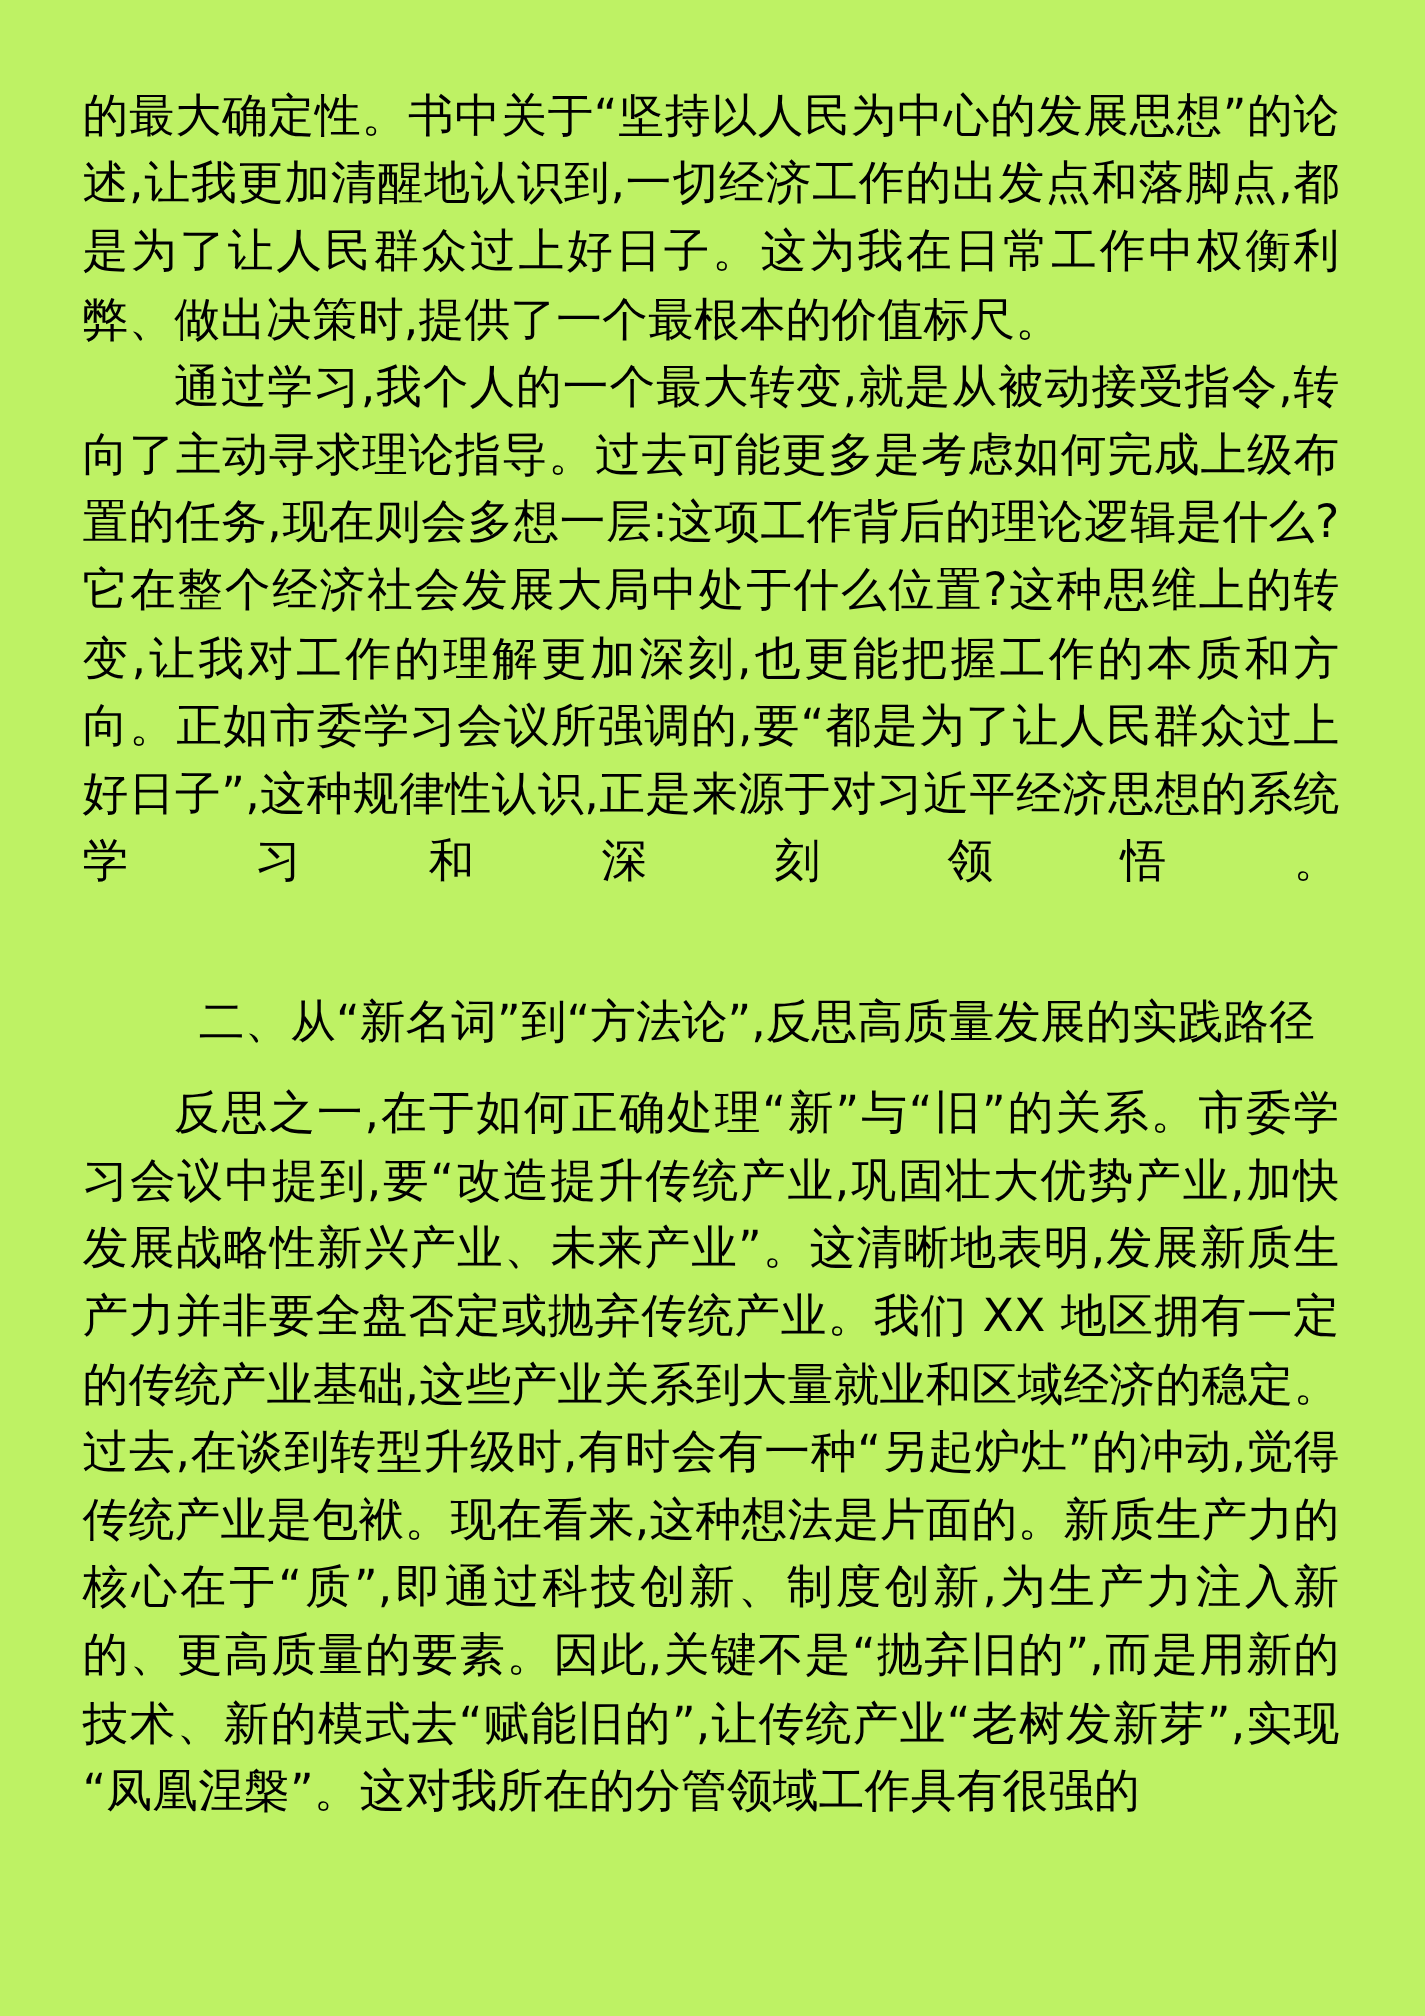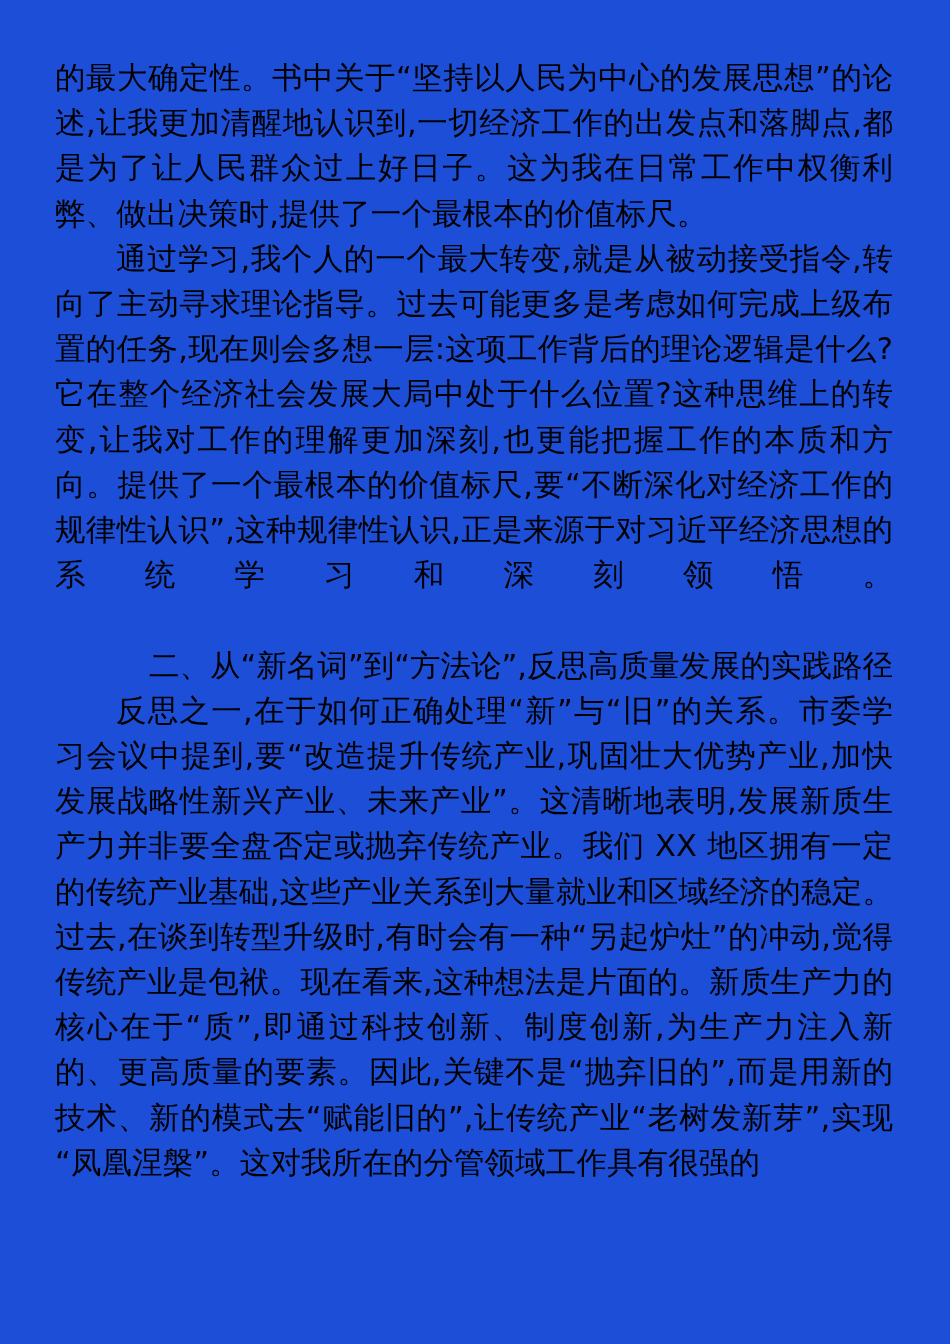--- a/index.html
+++ b/index.html
@@ -13,21 +13,21 @@
     height: 1344px;
     overflow: hidden;
     font-family: "DejaVu Sans", "Liberation Sans", sans-serif;
   }
 
   .page {
     position: relative;
     box-sizing: border-box;
     width: 950px;
     height: 1344px;
-    background: #1d4ed8;
+    background: #bef264;
     padding: 55px 58px 0 55px;
   }
 
   .doc-body {
     width: 838px;
   }
 
   
   .para {
     margin: 0;
@@ -49,40 +49,40 @@
 
   
   .para::after {
     content: "";
     display: inline-block;
     width: 100%;
   }
   .para.nojust::after { content: none; display: none; }
 
   .heading {
-    margin: 0;
+    margin: 16px;
     padding: 0;
     color: #000000;
     font-size: 30.5px;
     line-height: 45.2px;
     font-weight: 400;
     text-indent: 61px;
-    text-align: right;
+    text-align: center;
     word-break: break-all;
   }
 </style>
 </head>
 <body>
 
 <div class="page">
   <div class="doc-body">
 
     <p class="para nojust">的最大确定性。书中关于“坚持以人民为中心的发展思想”的论述,让我更加清醒地认识到,一切经济工作的出发点和落脚点,都是为了让人民群众过上好日子。这为我在日常工作中权衡利弊、做出决策时,提供了一个最根本的价值标尺。</p>
 
-    <p class="para indent">通过学习,我个人的一个最大转变,就是从被动接受指令,转向了主动寻求理论指导。过去可能更多是考虑如何完成上级布置的任务,现在则会多想一层:这项工作背后的理论逻辑是什么?它在整个经济社会发展大局中处于什么位置?这种思维上的转变,让我对工作的理解更加深刻,也更能把握工作的本质和方向。提供了一个最根本的价值标尺,要“不断深化对经济工作的规律性认识”,这种规律性认识,正是来源于对习近平经济思想的系统学习和深刻领悟。</p>
+    <p class="para indent">通过学习,我个人的一个最大转变,就是从被动接受指令,转向了主动寻求理论指导。过去可能更多是考虑如何完成上级布置的任务,现在则会多想一层:这项工作背后的理论逻辑是什么?它在整个经济社会发展大局中处于什么位置?这种思维上的转变,让我对工作的理解更加深刻,也更能把握工作的本质和方向。正如市委学习会议所强调的,要“都是为了让人民群众过上好日子”,这种规律性认识,正是来源于对习近平经济思想的系统学习和深刻领悟。</p>
 
     <p class="heading">二、从“新名词”到“方法论”,反思高质量发展的实践路径</p>
 
 
     <p class="para indent nojust">反思之一,在于如何正确处理“新”与“旧”的关系。市委学习会议中提到,要“改造提升传统产业,巩固壮大优势产业,加快发展战略性新兴产业、未来产业”。这清晰地表明,发展新质生产力并非要全盘否定或抛弃传统产业。我们 XX 地区拥有一定的传统产业基础,这些产业关系到大量就业和区域经济的稳定。过去,在谈到转型升级时,有时会有一种“另起炉灶”的冲动,觉得传统产业是包袱。现在看来,这种想法是片面的。新质生产力的核心在于“质”,即通过科技创新、制度创新,为生产力注入新的、更高质量的要素。因此,关键不是“抛弃旧的”,而是用新的技术、新的模式去“赋能旧的”,让传统产业“老树发新芽”,实现“凤凰涅槃”。这对我所在的分管领域工作具有很强的</p>
 
   </div>
 </div>
 
 </body></html>

